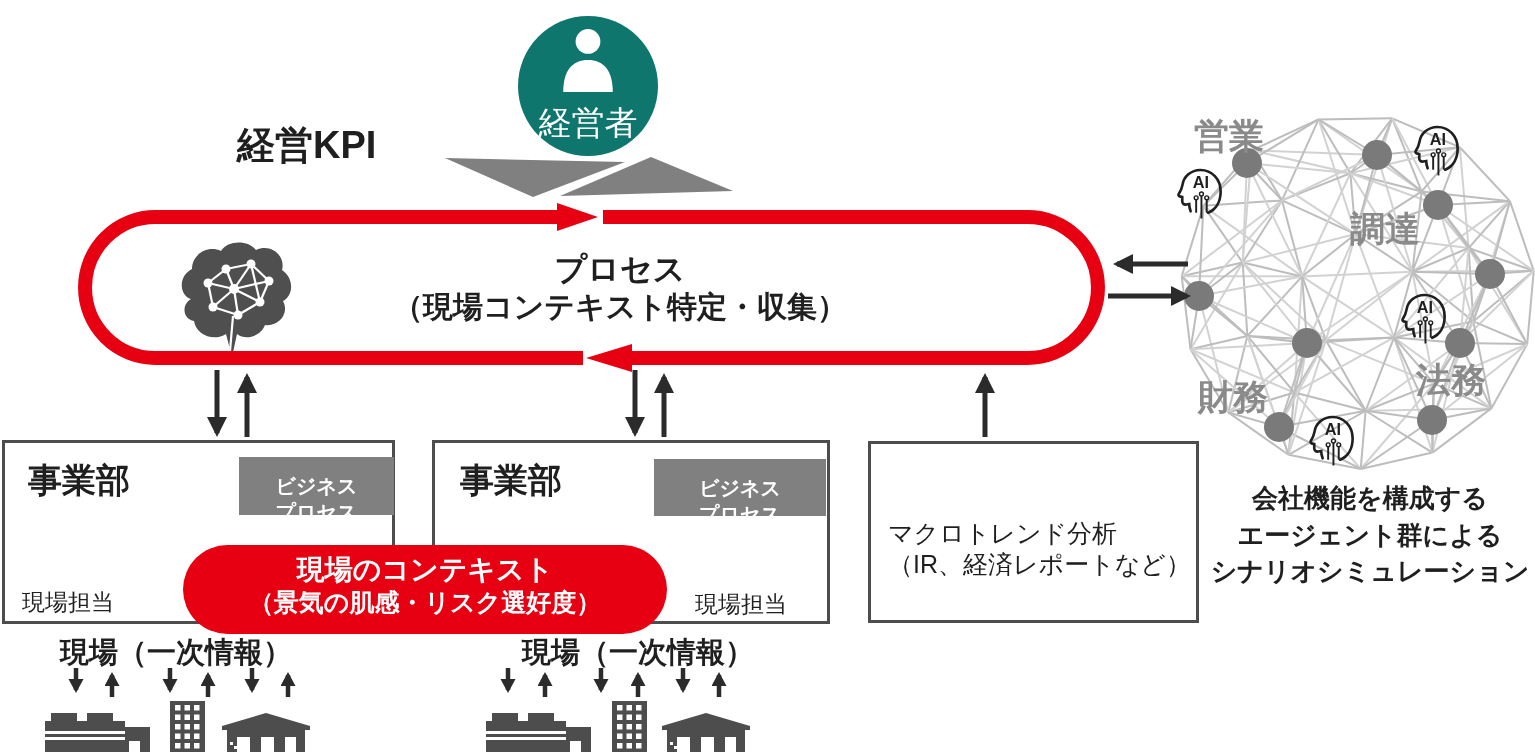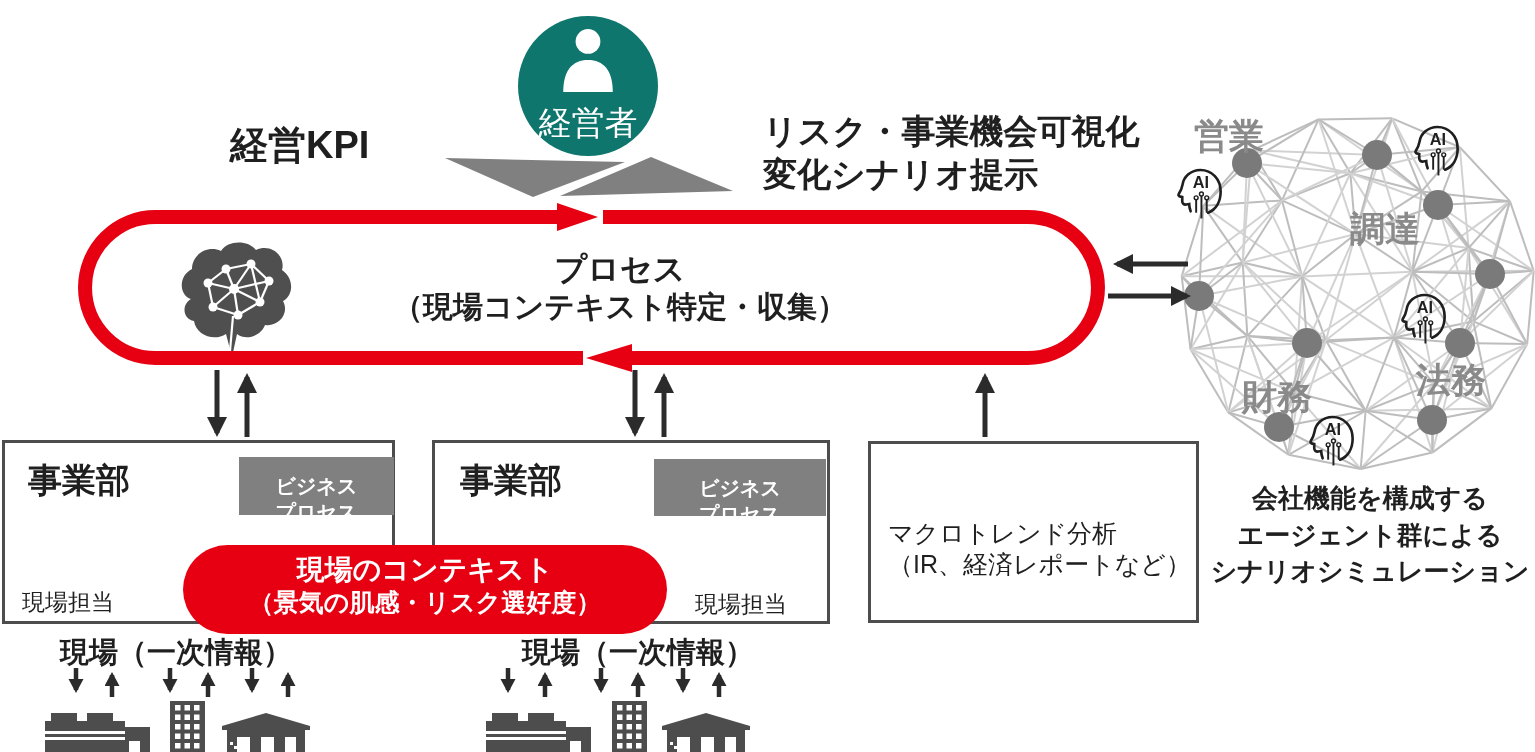--- a/index.html
+++ b/index.html
@@ -2,21 +2,21 @@
 <html><head>
 <meta charset="utf-8">
 <style>
   html,body{margin:0;padding:0;background:#fff;}
   *{box-sizing:border-box;}
   body{font-family:"Liberation Sans",sans-serif;}
   .stage{position:relative;width:1535px;height:752px;background:#fff;overflow:hidden;}
   .stage svg.bg{position:absolute;left:0;top:0;}
   .abs{position:absolute;white-space:nowrap;}
   .t-black{color:#1f1f1f;}
-  .kpi-label{left:230px;top:120px;font-size:38px;font-weight:700;}
+  .kpi-label{left:237px;top:120px;font-size:38px;font-weight:700;}
   .risk-label{left:763px;top:110px;font-size:34px;font-weight:700;line-height:43px;}
   .loop-label{left:370px;top:250px;width:500px;text-align:center;font-weight:700;line-height:38px;}
   .loop-label .l1{font-size:32px;}
   .loop-label .l2{font-size:30px;}
   .exec-badge{left:518px;top:16px;width:140px;height:140px;border-radius:50%;background:#0f766e;}
   .exec-badge svg{display:block;margin:12px auto 0;}
   .exec-label{position:absolute;bottom:10px;left:0;width:100%;text-align:center;color:#fff;font-size:33px;font-weight:500;}
   .division-box{top:440px;height:184px;border:3px solid #4d4d4d;background:#fff;}
   .box1{left:2px;width:393px;}
   .box2{left:432px;width:398px;}
@@ -34,21 +34,21 @@
   .context-pill .l1{font-size:28px;line-height:34px;}
   .context-pill .l2{font-size:25px;line-height:31px;}
   .macro-label{left:888px;top:518px;font-size:25px;font-weight:400;line-height:31px;}
   .genba-label{top:633px;font-size:29px;font-weight:700;}
   .g1{left:60px;}
   .g2{left:522px;}
   .sphere-label{font-size:35px;font-weight:700;color:#8a8a8a;}
   .sp-sales{left:1194px;top:113px;}
   .sp-proc{left:1350px;top:206px;}
   .sp-legal{left:1416px;top:357px;}
-  .sp-fin{left:1242px;top:374px;}
+  .sp-fin{left:1198px;top:374px;}
   .sphere-caption{left:1200px;top:480px;width:340px;text-align:center;font-size:26px;font-weight:700;line-height:36.5px;white-space:nowrap;}
   .ai-label-text{font:700 34px "Liberation Sans",sans-serif;fill:#1f1f1f;}
 </style>
 </head>
 <body>
 
 <div class="stage">
 
   <svg class="bg" width="1535" height="752" viewBox="0 0 1535 752">
     <defs>
@@ -423,24 +423,20 @@
   </svg>
 
   <div class="abs exec-badge">
     <svg width="62" height="64" viewBox="0 0 60 62">
       <use href="#sym-person" style="color:#fff"></use>
     </svg>
     <div class="exec-label">経営者</div>
   </div>
 
   <div class="abs kpi-label t-black">経営KPI</div>
-  <div class="abs risk-label t-black">
-    <div>リスク・事業機会可視化</div>
-    <div>変化シナリオ提示</div>
-  </div>
 
   <div class="abs loop-label t-black">
     <div class="l1">プロセス</div>
     <div class="l2">（現場コンテキスト特定・収集）</div>
   </div>
 
   <div class="abs division-box box1"></div>
   <div class="abs division-box box2"></div>
   <div class="abs box3"></div>
 

